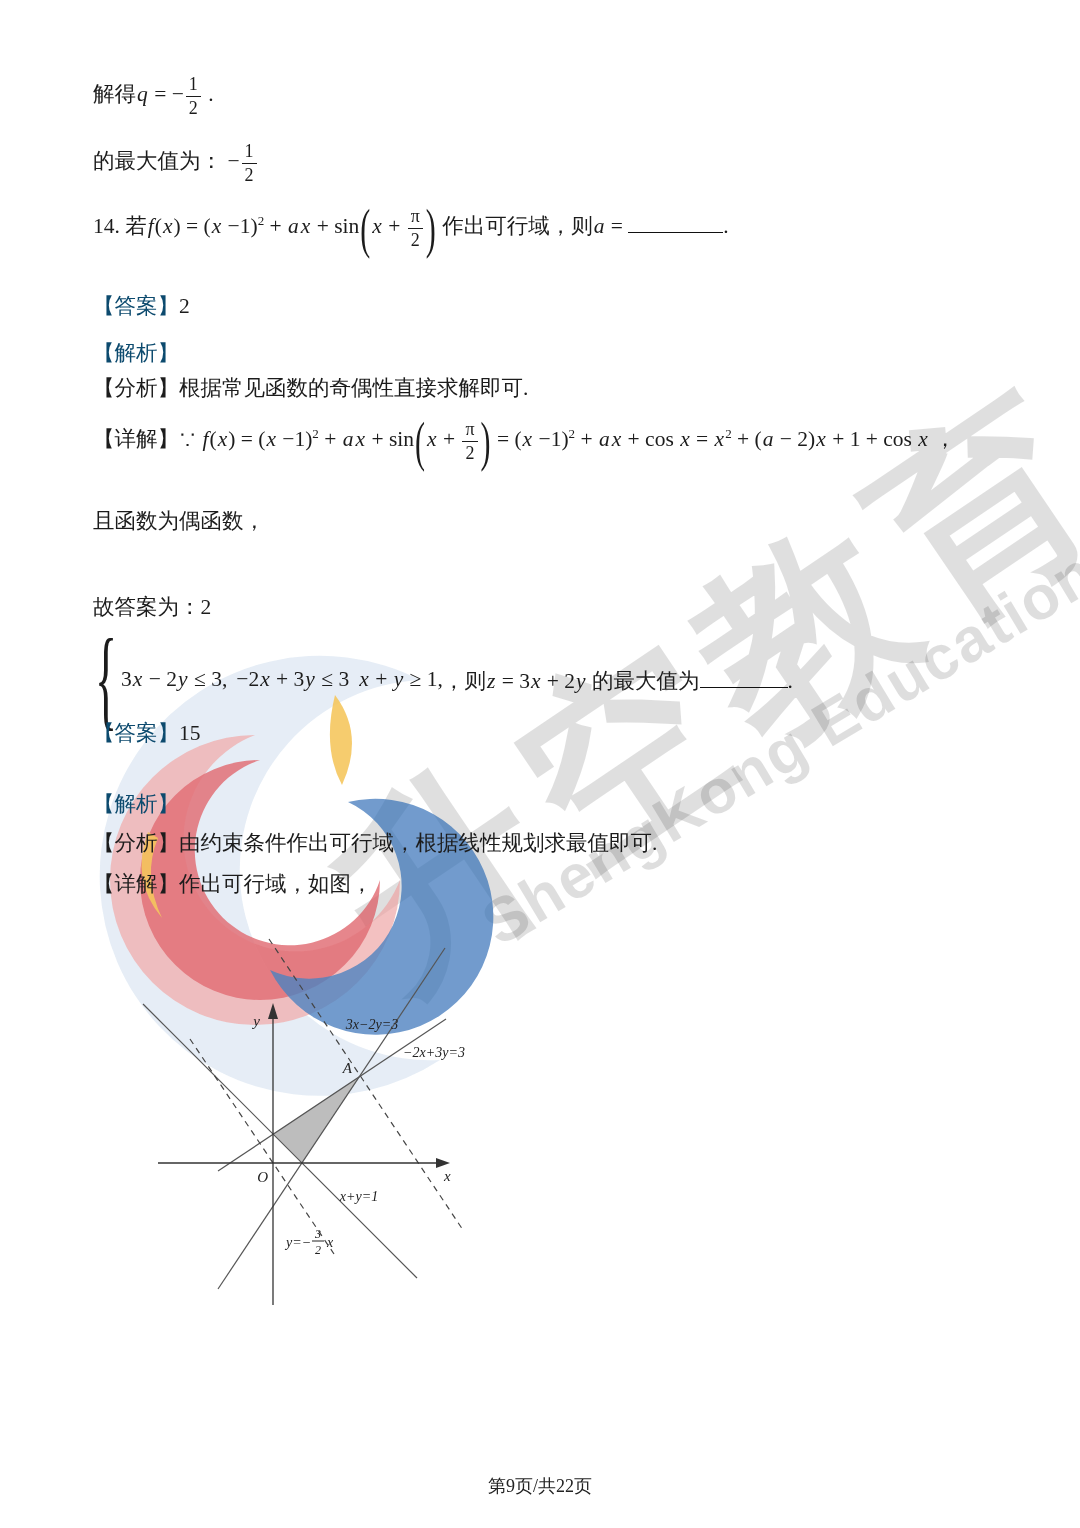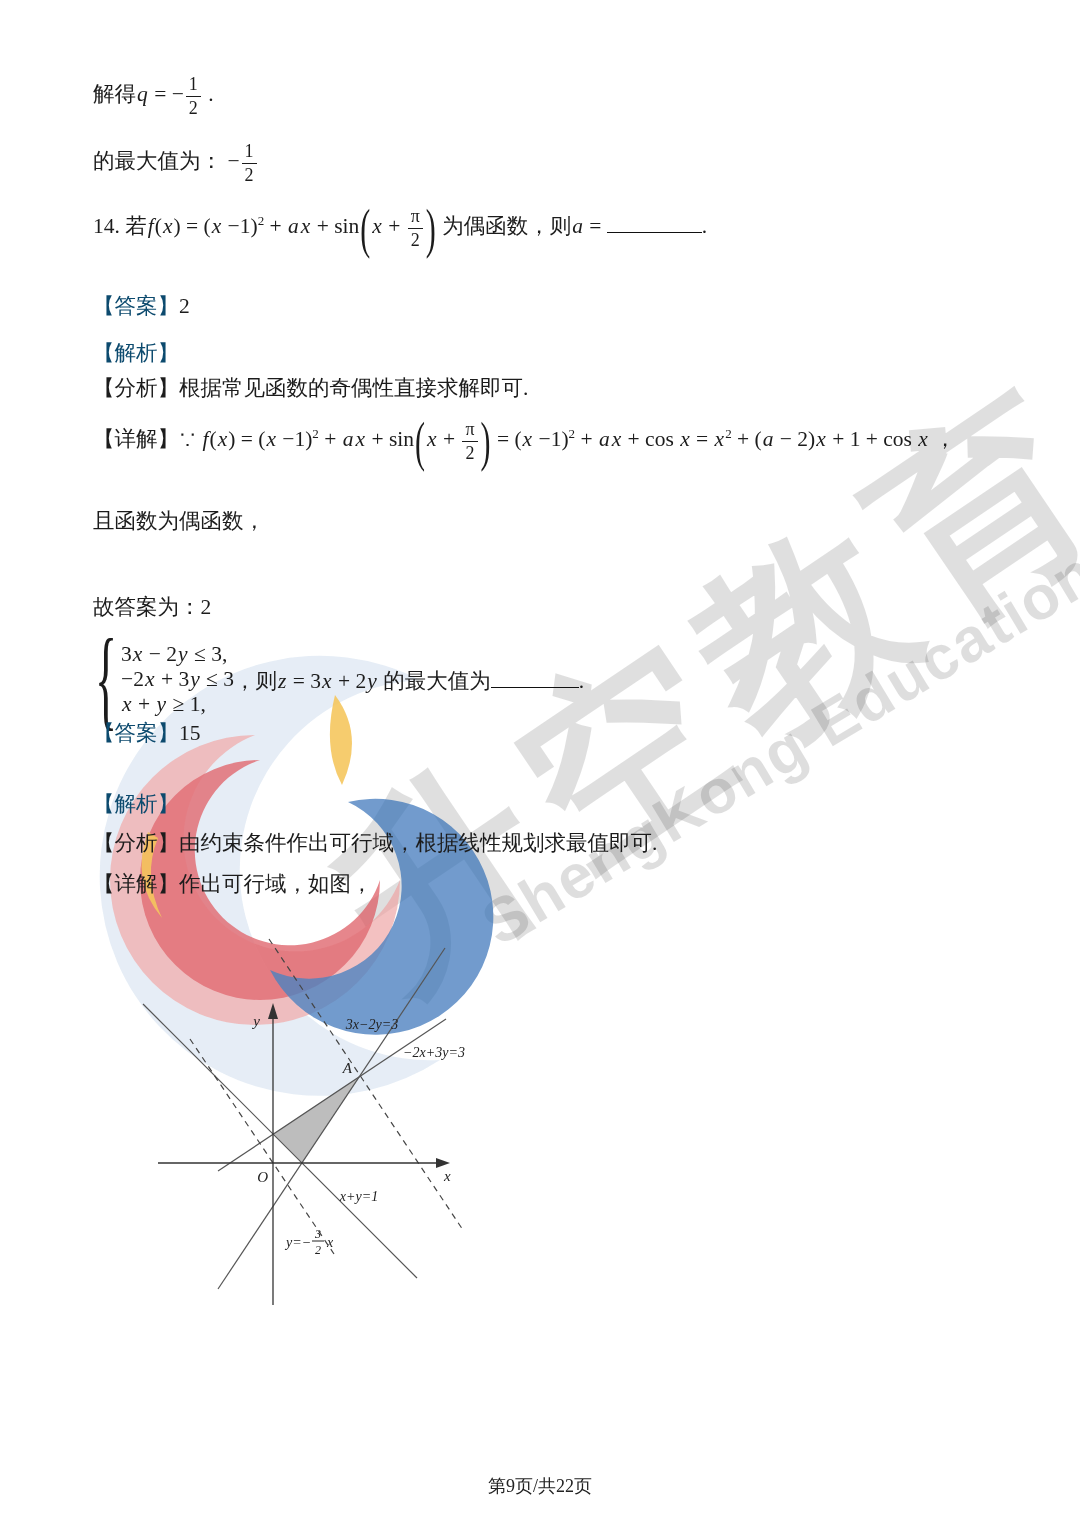--- a/index.html
+++ b/index.html
@@ -22,21 +22,21 @@
   .mfrac{display:inline-flex;flex-direction:column;align-items:center;vertical-align:middle;
          font-size:18px;line-height:1.25;text-align:center;margin:0 2px;}
   .mfrac .fn{border-bottom:1.4px solid #1c1c1c;padding:0 3px;}
   .mfrac .fd{padding:0 3px;}
   .mbig{display:inline-block;transform:scaleY(1.85);vertical-align:middle;font-size:30px;
         line-height:1;margin:0 1px;}
   .mblank{display:inline-block;border-bottom:1.6px solid #111;height:1.1em;vertical-align:baseline;}
   .sys{display:inline-flex;align-items:center;vertical-align:middle;}
   .sysbrace{font-size:46px;transform:scaleY(2.45);display:inline-block;line-height:1;
             margin:0 4px 0 2px;}
-  .sysrows{display:inline-flex;flex-direction:column;}
+  .sysrows{display:inline-flex;flex-direction:row;gap:9px;}
   .graph{position:absolute;left:140px;top:925px;z-index:3;}
   .graph text{font-family:"Liberation Serif",serif;font-style:italic;font-size:15px;fill:#222;}
   .footer{position:absolute;top:1474px;left:0;width:100%;text-align:center;font-size:18px;
           color:#222;z-index:3;}
 </style>
 </head>
 <body>
 
 <div class="page">
 
@@ -57,21 +57,21 @@
         <span class="fd">2</span>
       </span><span class="mt"> .</span></div>
   <div class="line" style="top:140px"><span class="mt">的最大值为：  −</span><span class="mfrac">
         <span class="fn">1</span>
         <span class="fd">2</span>
       </span></div>
 
   <div class="line" style="top:205px"><span class="mt">14. 若</span><span class="mv">f</span><span class="mt">(</span><span class="mv">x</span><span class="mt">) = (</span><span class="mv">x</span><span class="mt"> −1)</span><sup class="msup">2</sup><span class="mt"> + </span><span class="mv">a</span><span class="mv">x</span><span class="mt"> + sin</span><span class="mbig">(</span><span class="mv">x</span><span class="mt"> + </span><span class="mfrac">
         <span class="fn">π</span>
         <span class="fd">2</span>
-      </span><span class="mbig">)</span><span class="mt"> 为偶函数，则</span><span class="mv">a</span><span class="mt"> = </span><span class="mblank" style="width: 95px;"></span><span class="mt">.</span></div>
+      </span><span class="mbig">)</span><span class="mt"> 作出可行域，则</span><span class="mv">a</span><span class="mt"> = </span><span class="mblank" style="width: 95px;"></span><span class="mt">.</span></div>
   <div class="line" style="top:291px">
     <span class="blab">【答案】</span><span>2</span>
   </div>
   <div class="line" style="top:338px">
     <span class="blab">【解析】</span>
   </div>
   <div class="line" style="top:373px">
     <span>【分析】</span><span>根据常见函数的奇偶性直接求解即可.</span>
   </div>
   <div class="line" style="top:418px">

